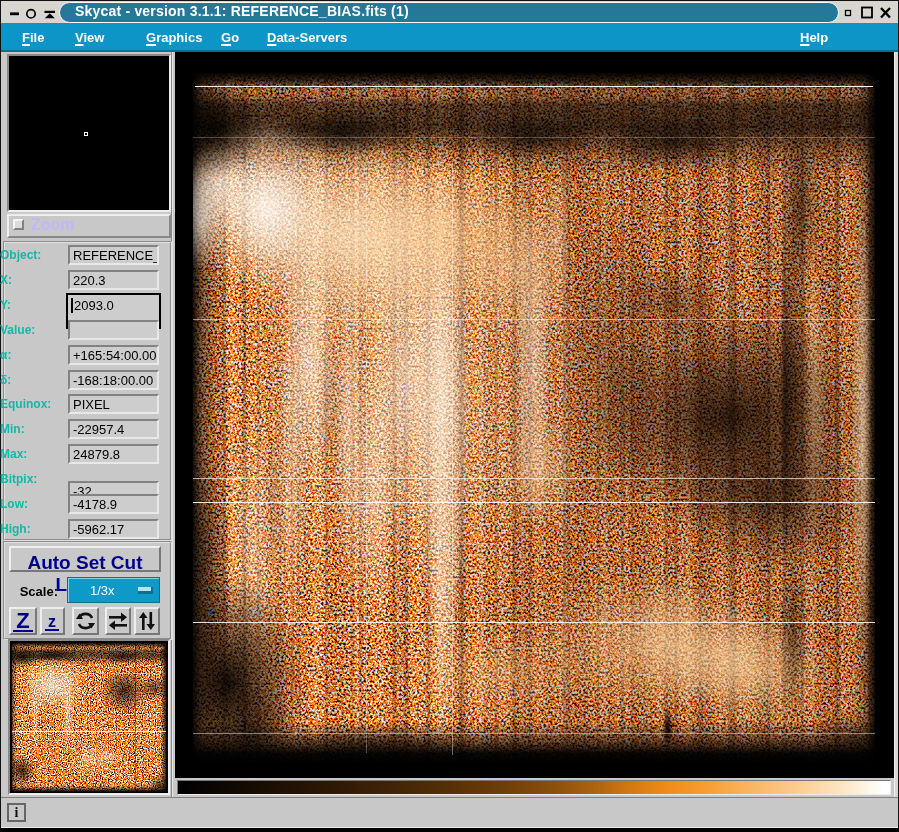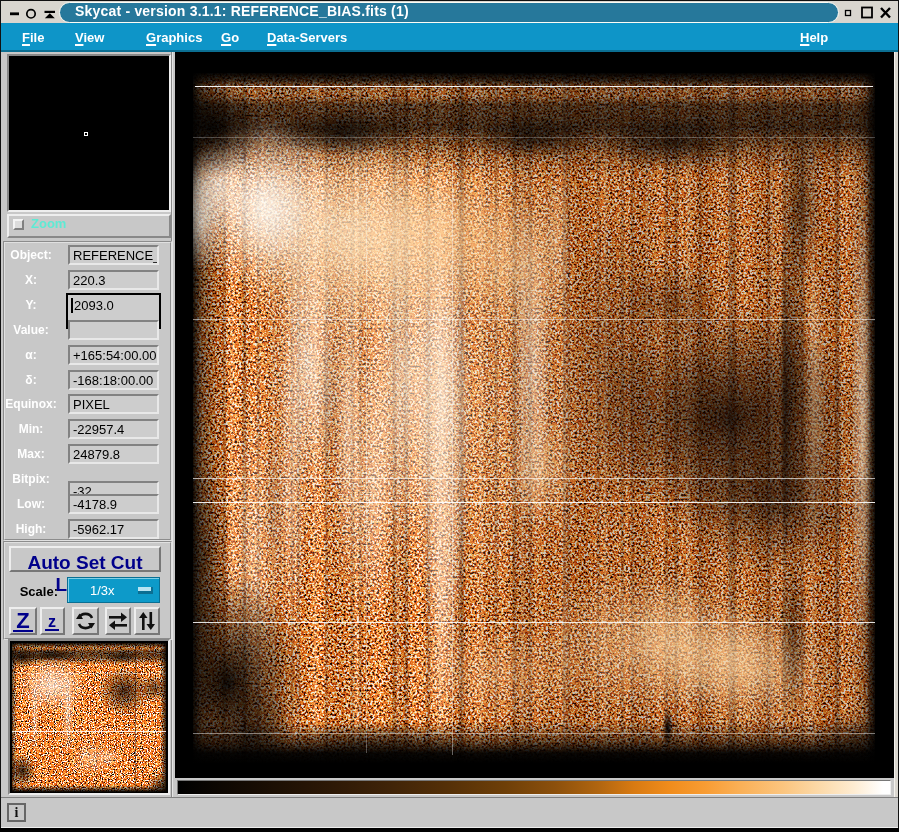--- a/index.html
+++ b/index.html
@@ -13,23 +13,23 @@
   #title { left:75px; top:3px; color:#fff; font-size:14px; font-weight:bold; letter-spacing:0.2px;text-align:right; }
   #menubar { left:1px; top:23px; width:897px; height:29px; background:#0e95c8; border-bottom:2px solid #0b6e92; }
   .menu { position:absolute; top:30px; color:#fff; font-size:13px; font-weight:bold; }
   .menu u { text-decoration-thickness:2px; text-underline-offset:2px; }
   
   #panel { left:1px; top:52px; width:174px; height:745px; background:#c8c8c8; }
   #zoomframe { left:7px; top:54px; width:164px; height:158px; background:#000; border:2px solid; border-color:#888 #eee #eee #888; }
   #zoommark { left:84px; top:132px; width:4px; height:4px; border:1px solid #fff; }
   #zoombar { left:7px; top:214px; width:164px; height:24px; background:#c8c8c8; border:2px solid; border-color:#eee #888 #888 #eee; }
   #zoomcheck { left:13px; top:219px; width:11px; height:11px; background:#dcdcdc; border:2px solid; border-color:#f4f4f4 #808080 #808080 #f4f4f4; }
-  #zoomlabel { left:31px; top:216px; font-size:13px; font-weight:bold; color:#5eead4; }
+  #zoomlabel { left:31px; top:216px; font-size:16px; font-weight:bold; color:#c4b5fd; }
   #fieldsframe { left:3px; top:241px; width:169px; height:300px; border:2px groove #e0e0e0; }
-  .flabel { position:absolute; width:62px; text-align:center; font-size:12px; font-weight:bold; color:#ffffff; }
+  .flabel { position:absolute; width:62px; text-align:left; font-size:12px; font-weight:bold; color:#14b8a6; }
   .fentry { position:absolute; left:68px; width:91px; height:20px; background:#cdcdcd; border:2px solid; border-color:#828282 #e8e8e8 #e8e8e8 #828282; font-size:13px; color:#000; padding:1px 0 0 3px; white-space:nowrap; overflow:hidden; }
   #ctrlframe { left:3px; top:541px; width:169px; height:99px; border:2px groove #e0e0e0; }
   #autobtn { left:9px; top:546px; width:152px; height:26px; background:#c8c8c8; border:2px solid; border-color:#eeeeee #777 #777 #eeeeee; color:#00008b; font-size:19px; font-weight:bold; text-align:center; padding-top:4px; }
   #scalelabel { left:0px; top:584px; width:58px; text-align:right; font-size:13px; font-weight:bold; color:#000; }
   #scalemenu { left:67px; top:577px; width:93px; height:26px; background:#0d9ac9; border:1px solid #0a6f93; box-shadow:inset 1px 1px 0 #7fd0e8; color:#fff; font-size:13px; }
   #scaletext { left:22px; top:5px; position:absolute; }
   #scaleind { left:70px; top:9px; width:15px; height:7px; position:absolute; background:#b8e4f2; border-bottom:3px solid #0b6e92; border-right:2px solid #0b6e92; }
   .ibtn { position:absolute; top:607px; height:28px; background:#c8c8c8; border:2px solid; border-color:#eeeeee #777 #777 #eeeeee; text-align:center; }
   
   #pannerframe { left:8px; top:639px; width:162px; height:156px; background:#000; border:2px solid; border-color:#888 #eee #eee #888; }

